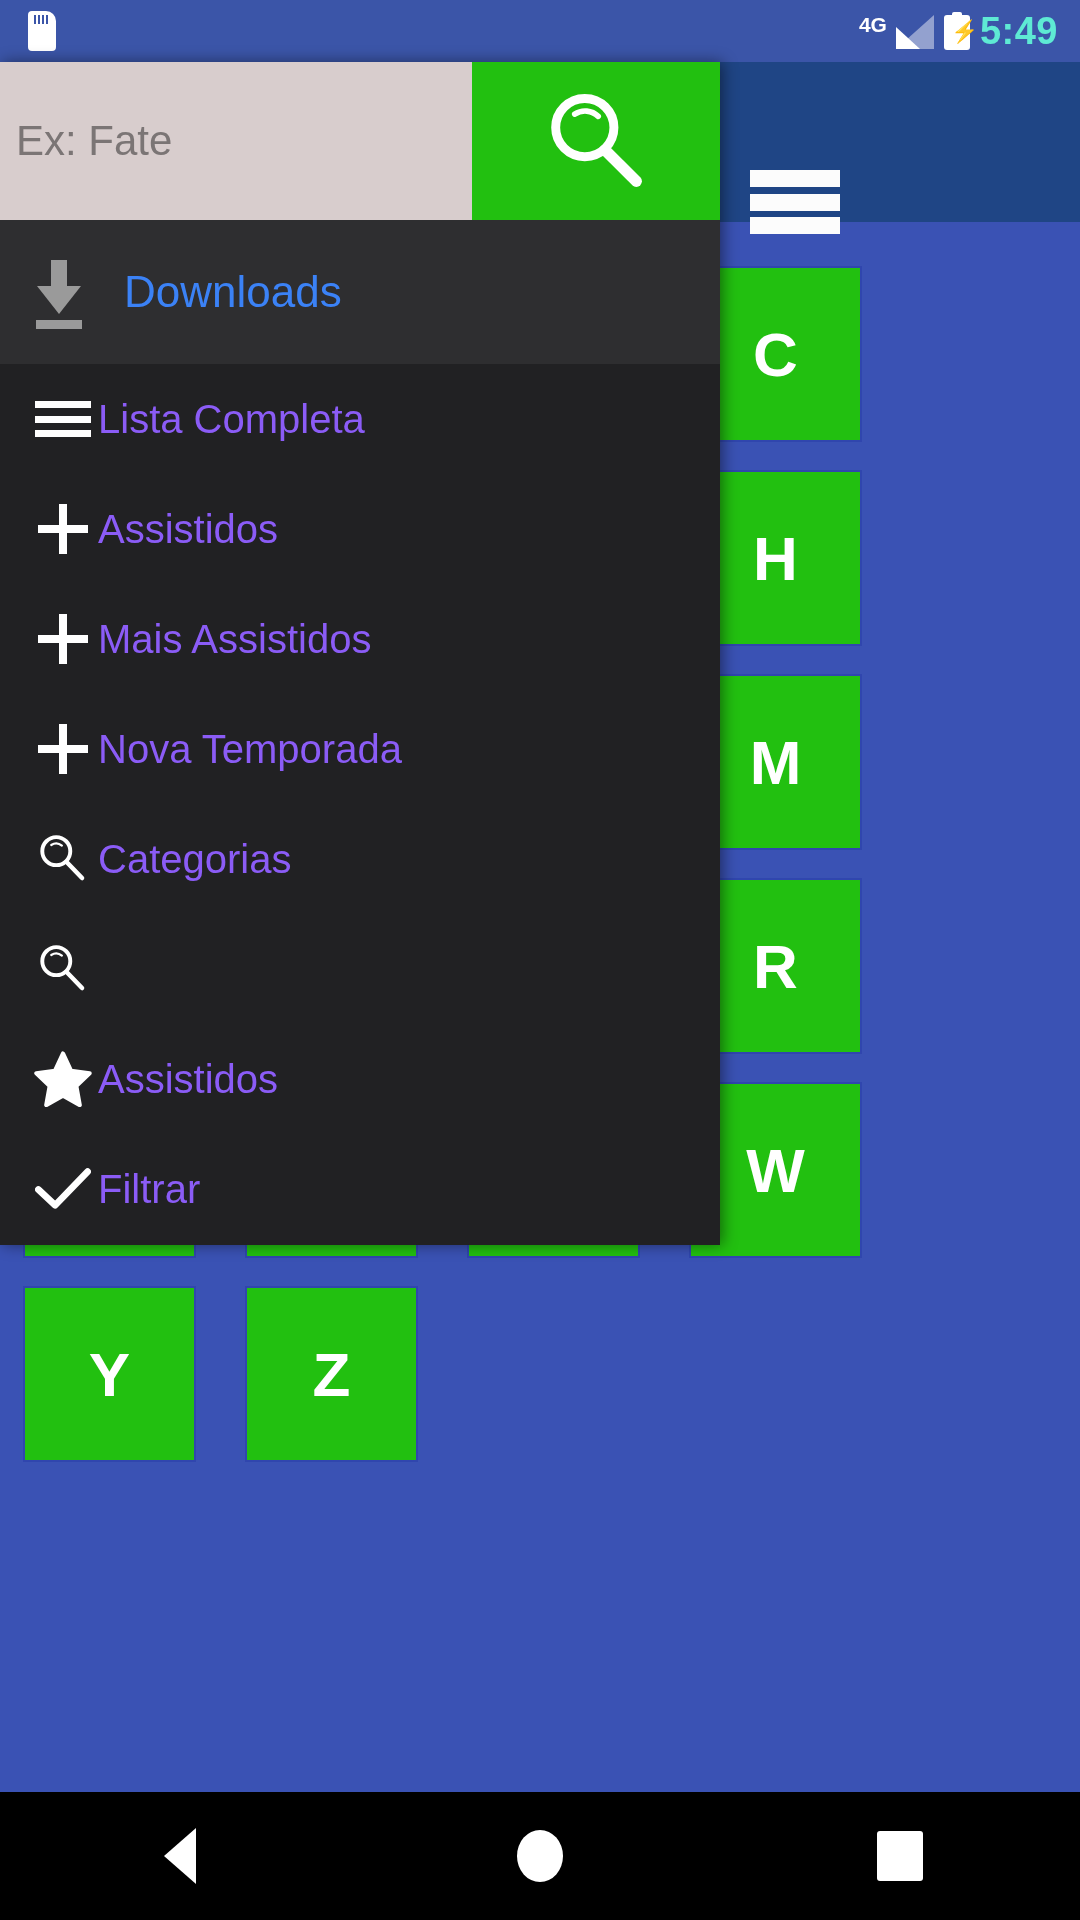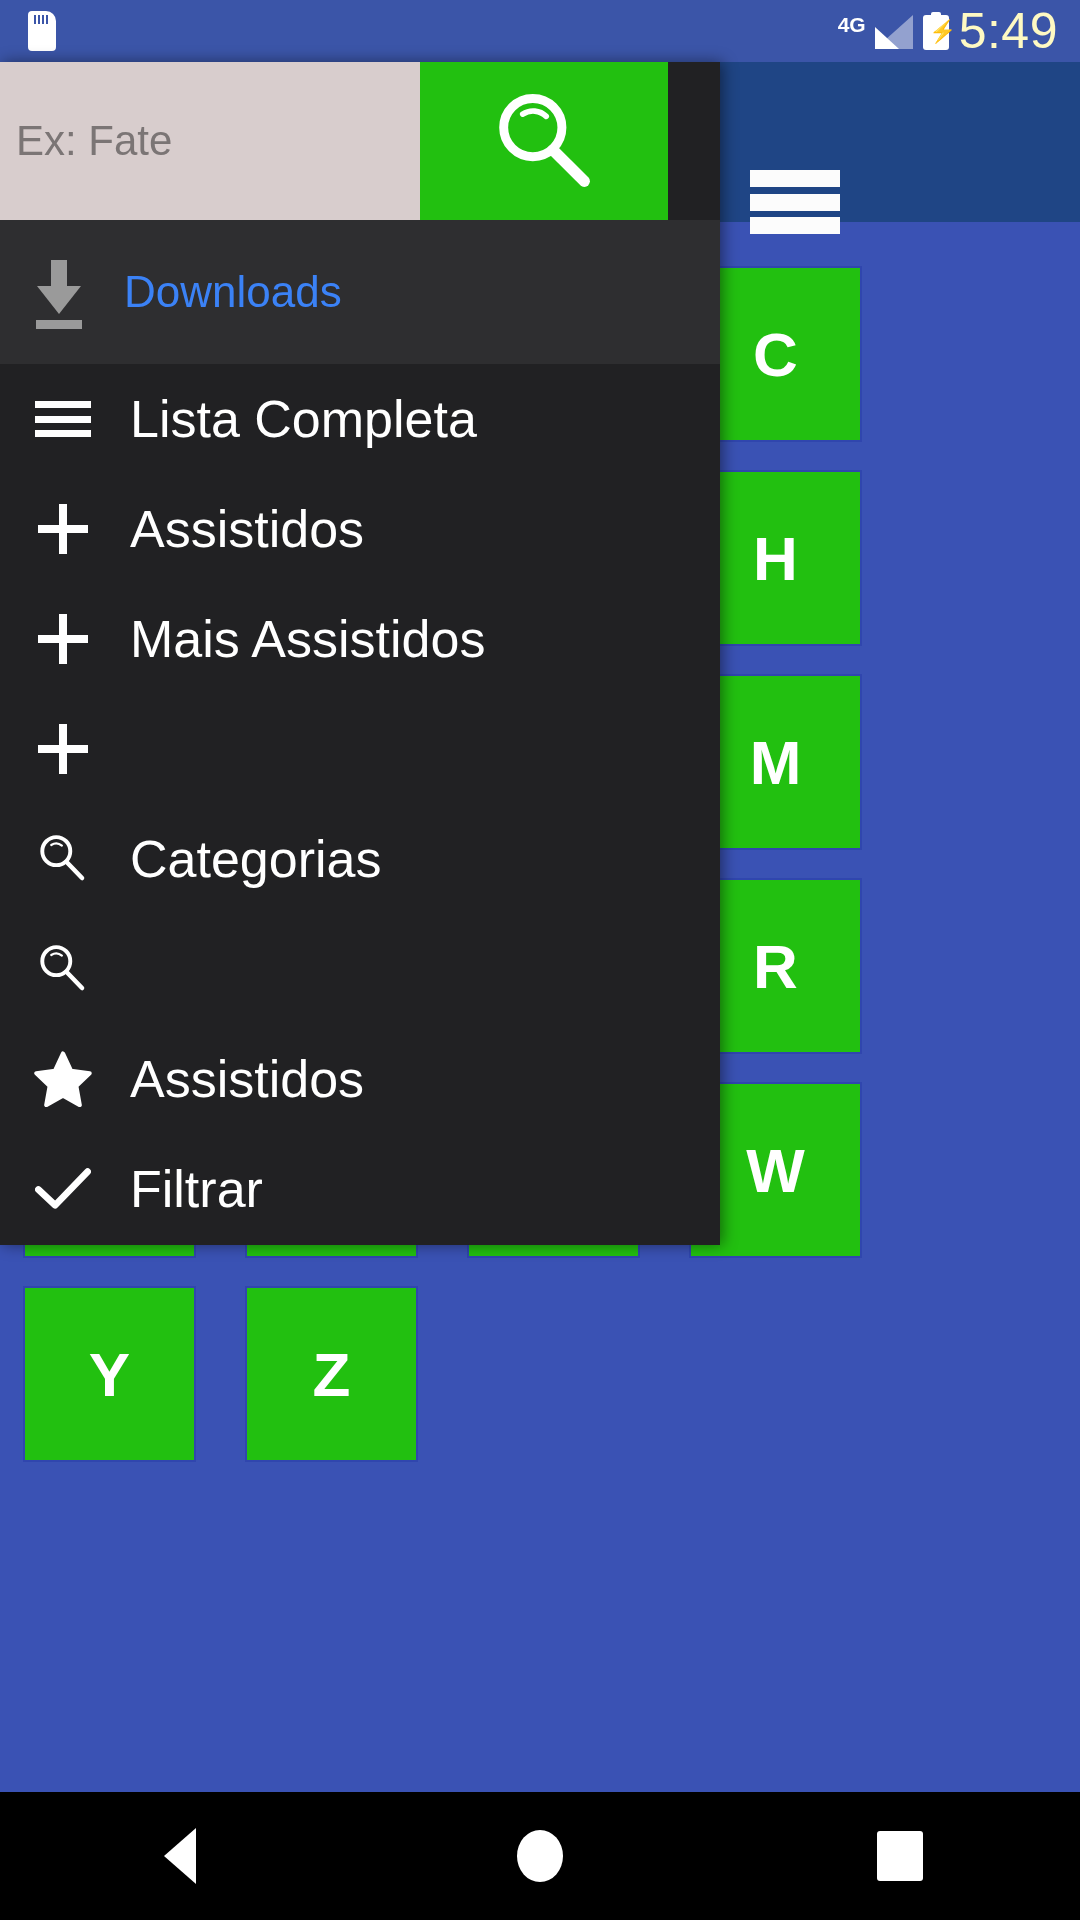--- a/index.html
+++ b/index.html
@@ -46,21 +46,21 @@
     background:#fff; border-radius:3px;
   }
   .battery .cap {
     position:absolute; left:8px; top:0px; width:10px; height:5px;
     background:#fff; border-radius:2px 2px 0 0;
   }
   .battery .bolt {
     position:absolute; left:7px; top:9px; font-size:22px; color:#3b55a8;
     line-height:1; font-weight:bold;
   }
-  .clock { color:#fef9c3; font-size:50px; font-weight:normal; letter-spacing:0.5px; }
+  .clock { color:#5eead4; font-size:38px; font-weight:bold; letter-spacing:0.5px; }
 
   
   .content-pane {
     position:absolute; top:62px; left:0; width:1080px; height:1730px;
     background:#3a52b4;
   }
   .app-toolbar {
     position:absolute; top:0; left:0; width:1080px; height:160px;
     background:#1f4585;
   }
@@ -90,21 +90,21 @@
 
   
   .drawer {
     position:absolute; top:62px; left:0;
     width:720px; height:1183px;
     background:#212123;
     z-index:20;
     box-shadow:3px 0 14px rgba(0,0,0,0.45);
   }
   .drawer-search {
-    display:flex; width:668px; height:158px;
+    display:flex; width:720px; height:158px;
   }
   .search-input-wrap {
     flex:1; background:#d8cdcd; display:flex; align-items:center;
     padding-left:16px;
   }
   .search-input {
     width:100%; height:100%; border:none; outline:none;
     background:transparent; font-size:42px; color:#4a4a4a;
     font-family:"Liberation Sans", sans-serif;
   }
@@ -137,21 +137,21 @@
   .drawer-list { background:#212123; }
   .drawer-item {
     height:110px; display:flex; align-items:center; padding-left:28px;
     cursor:pointer;
   }
   .drawer-item .icon-slot {
     width:70px; height:70px; display:flex; align-items:center; justify-content:center;
     flex:0 0 70px;
   }
   .drawer-item .label {
-    font-size:52px; color:#ffffff; margin-left:32px; white-space:nowrap;
+    font-size:40px; color:#8b5cf6; white-space:nowrap;
   }
   .ic-lines { width:56px; height:36px; display:flex; flex-direction:column; justify-content:space-between; }
   .ic-lines i { display:block; width:56px; height:7px; background:#fff; }
   .ic-plus { position:relative; width:50px; height:50px; }
   .ic-plus i:nth-child(1) { position:absolute; left:0; top:21px; width:50px; height:8px; background:#fff; }
   .ic-plus i:nth-child(2) { position:absolute; left:21px; top:0; width:8px; height:50px; background:#fff; }
   .mag-sm { width:56px; height:56px; }
   .ic-star { width:58px; height:56px; }
   .ic-check { width:56px; height:44px; }
 
@@ -348,20 +348,21 @@
         <span class="label">Mais Assistidos</span>
       </div>
 
       <div class="drawer-item">
         <span class="icon-slot">
           <span class="ic-plus">
               <i></i>
               <i></i>
             </span>
         </span>
+        <span class="label">Nova Temporada</span>
       </div>
 
       <div class="drawer-item">
         <span class="icon-slot">
           <svg class="mag-sm" viewBox="0 0 100 100">
             <circle cx="38" cy="36" r="25" fill="none" stroke="#ffffff" stroke-width="7"></circle>
             <path d="M29 25 A16 16 0 0 1 48 26" fill="none" stroke="#ffffff" stroke-width="4" stroke-linecap="round"></path>
             <line x1="56" y1="55" x2="84" y2="84" stroke="#ffffff" stroke-width="8" stroke-linecap="round"></line>
           </svg>
         </span>

